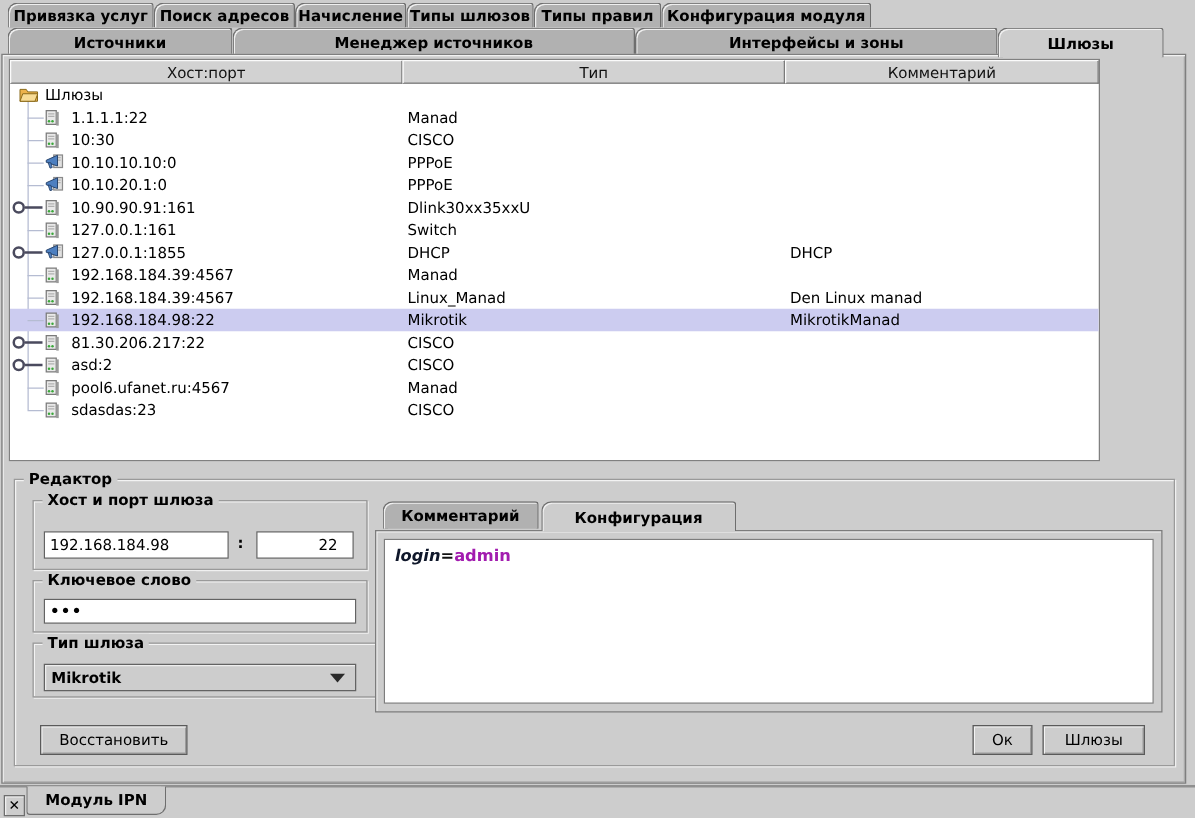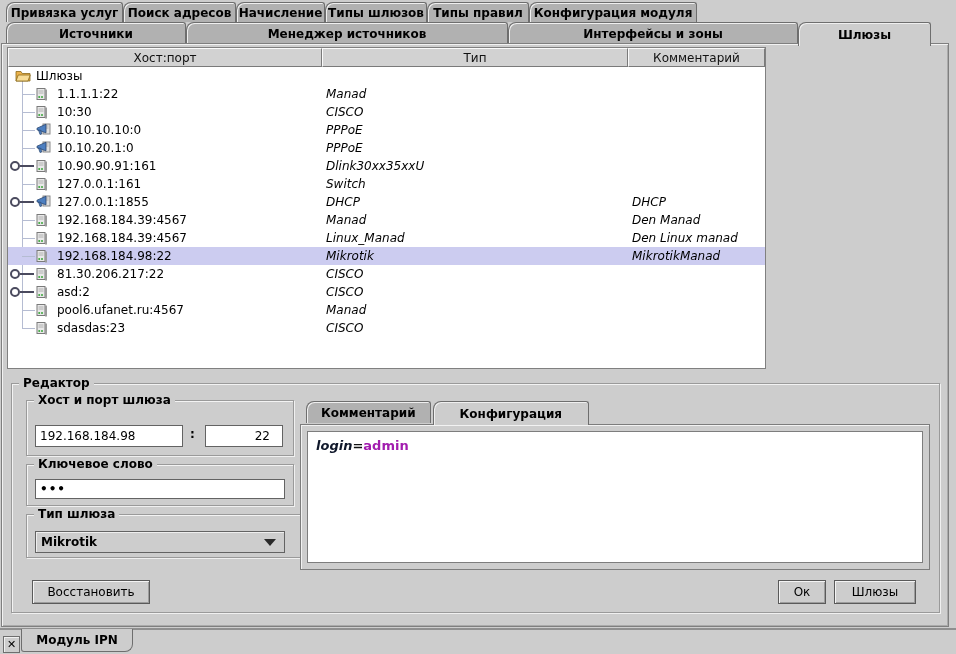--- a/index.html
+++ b/index.html
@@ -28,21 +28,21 @@
     background:#cdcdcd;height:24px;z-index:5;position:relative;
   }
   
   #content{
     position:absolute;left:1px;top:43px;width:948px;height:584px;
     box-sizing:border-box;border:1px solid #7f7f7f;background:#cdcdcd;
     box-shadow:inset 1px 1px 0 #f2f2f2, inset -1px -1px 0 #aaaaaa;
   }
   
   #table{
-    position:absolute;left:5px;top:3px;width:759px;height:322px;
+    position:absolute;left:5px;top:3px;width:873px;height:322px;
     box-sizing:border-box;border:1px solid #808080;background:#ffffff;
   }
   #thead{display:grid;grid-template-columns:314px 306px 1fr;height:19px;background:#8a8a8a;}
   .th{
     box-sizing:border-box;background:#d2d2d2;
     border-top:1px solid #fbfbfb;border-left:1px solid #fbfbfb;
     border-right:1px solid #7a7a7a;border-bottom:1px solid #7a7a7a;
     display:flex;align-items:center;justify-content:center;
     font-size:12px;color:#111;overflow:hidden;white-space:nowrap;
   }
@@ -55,21 +55,21 @@
   .tree-row.selected{background:#ccccf0;}
   .cell{overflow:hidden;}
   .host-cell{position:relative;display:flex;align-items:center;}
   .tree-prefix{position:absolute;left:0;top:0;width:26px;height:18px;}
   .tree-prefix.dash::before{content:"";position:absolute;left:14px;top:9px;width:13px;height:1px;background:#b5bcd2;}
   .hring{position:absolute;left:2px;top:4px;width:6px;height:6px;border:2px solid #4a4a5e;border-radius:50%;background:#fff;}
   .hstem{position:absolute;left:12px;top:8px;width:14px;height:2px;background:#4a4a5e;}
   .tree-icon{display:inline-flex;width:16px;height:14px;margin-left:28px;flex:0 0 auto;}
   .root-row .tree-icon{margin-left:7px;}
   .host-label{margin-left:5px;}
-  .type-cell,.comment-cell{padding-left:4px;font-style:italic;}
+  .type-cell,.comment-cell{padding-left:4px;}
   
   .group{
     position:absolute;box-sizing:border-box;
     border:1px solid #9a9a9a;
     box-shadow:1px 1px 0 #f0f0f0, inset 1px 1px 0 rgba(255,255,255,.75);
   }
   .group-title{
     position:absolute;top:-8px;left:7px;background:#cdcdcd;padding:0 4px;
     font-weight:bold;font-size:12px;line-height:14px;white-space:nowrap;
   }
@@ -321,21 +321,20 @@
                 <rect x="9" y="2.5" width="2" height="11" fill="#9b9b9b"></rect>
                 <line x1="2.5" y1="4" x2="7.5" y2="4" stroke="#b0b0b0"></line>
                 <line x1="2.5" y1="6" x2="7.5" y2="6" stroke="#b0b0b0"></line>
                 <circle cx="3.2" cy="10" r="1" fill="#3aa63a"></circle>
                 <circle cx="6" cy="10" r="1" fill="#3aa63a"></circle>
               </svg>
             </span>
             <span class="host-label">192.168.184.39:4567</span>
           </div>
           <div class="cell type-cell">Manad</div>
-          <div class="cell comment-cell">Den Manad</div>
         </div>
         <div class="tree-row">
           <div class="cell host-cell">
             <span class="tree-prefix dash"></span>
             <span class="tree-icon">
               <svg width="12" height="14" viewBox="0 0 12 14">
                 <rect x="1" y="1.5" width="8" height="11" fill="#e9e9e9" stroke="#7a7a7a"></rect>
                 <rect x="9" y="2.5" width="2" height="11" fill="#9b9b9b"></rect>
                 <line x1="2.5" y1="4" x2="7.5" y2="4" stroke="#b0b0b0"></line>
                 <line x1="2.5" y1="6" x2="7.5" y2="6" stroke="#b0b0b0"></line>

